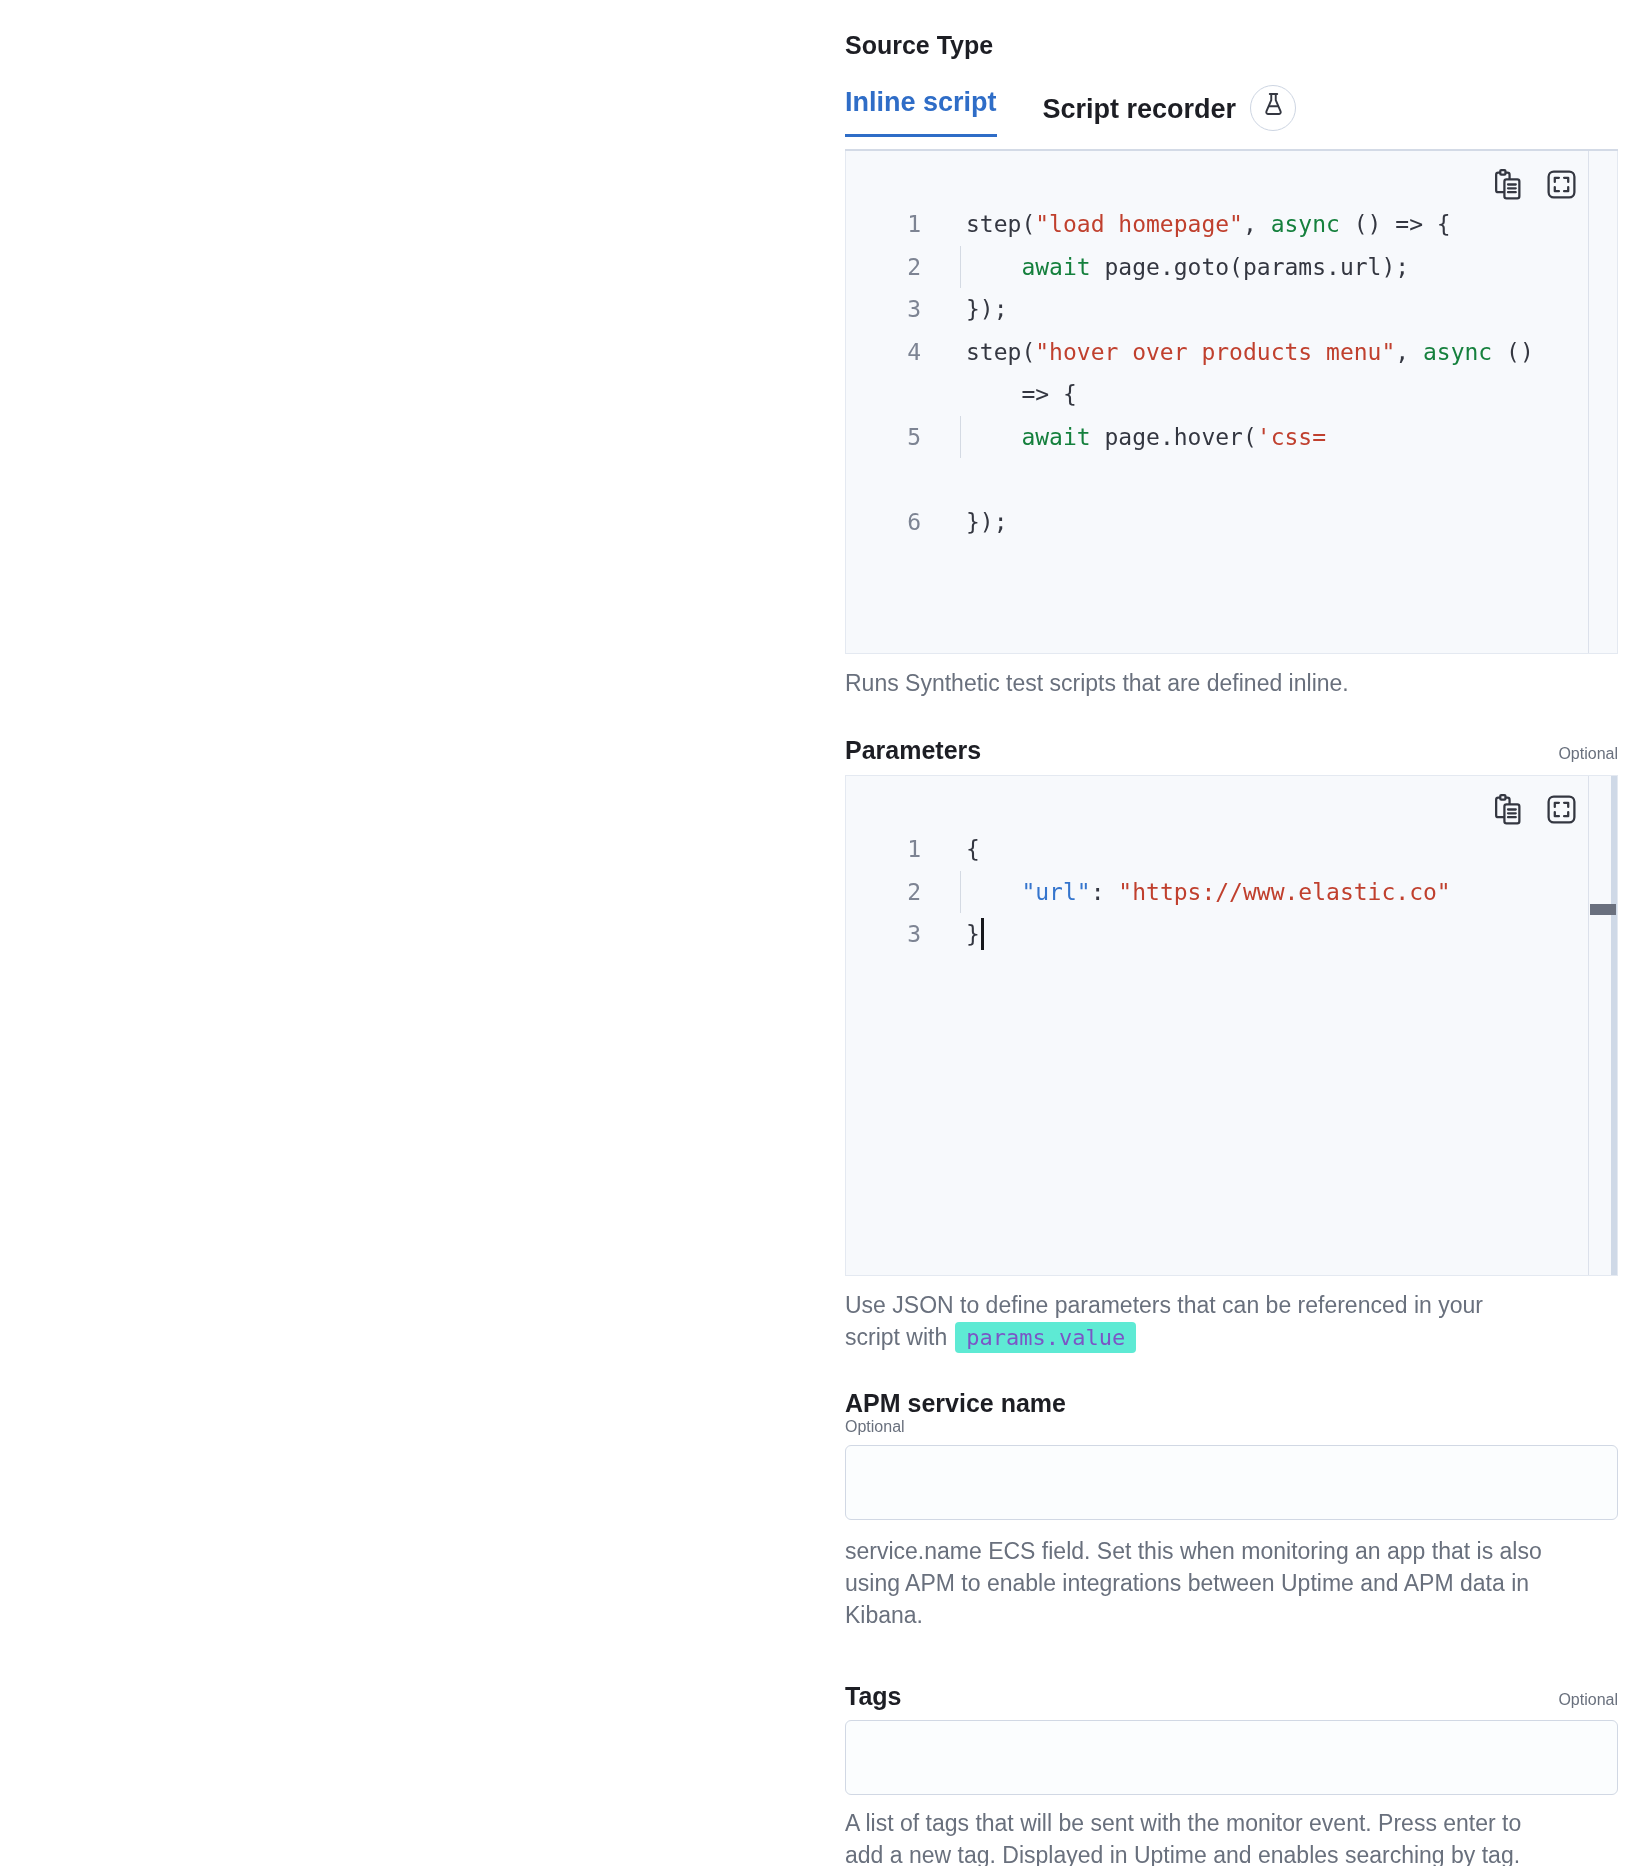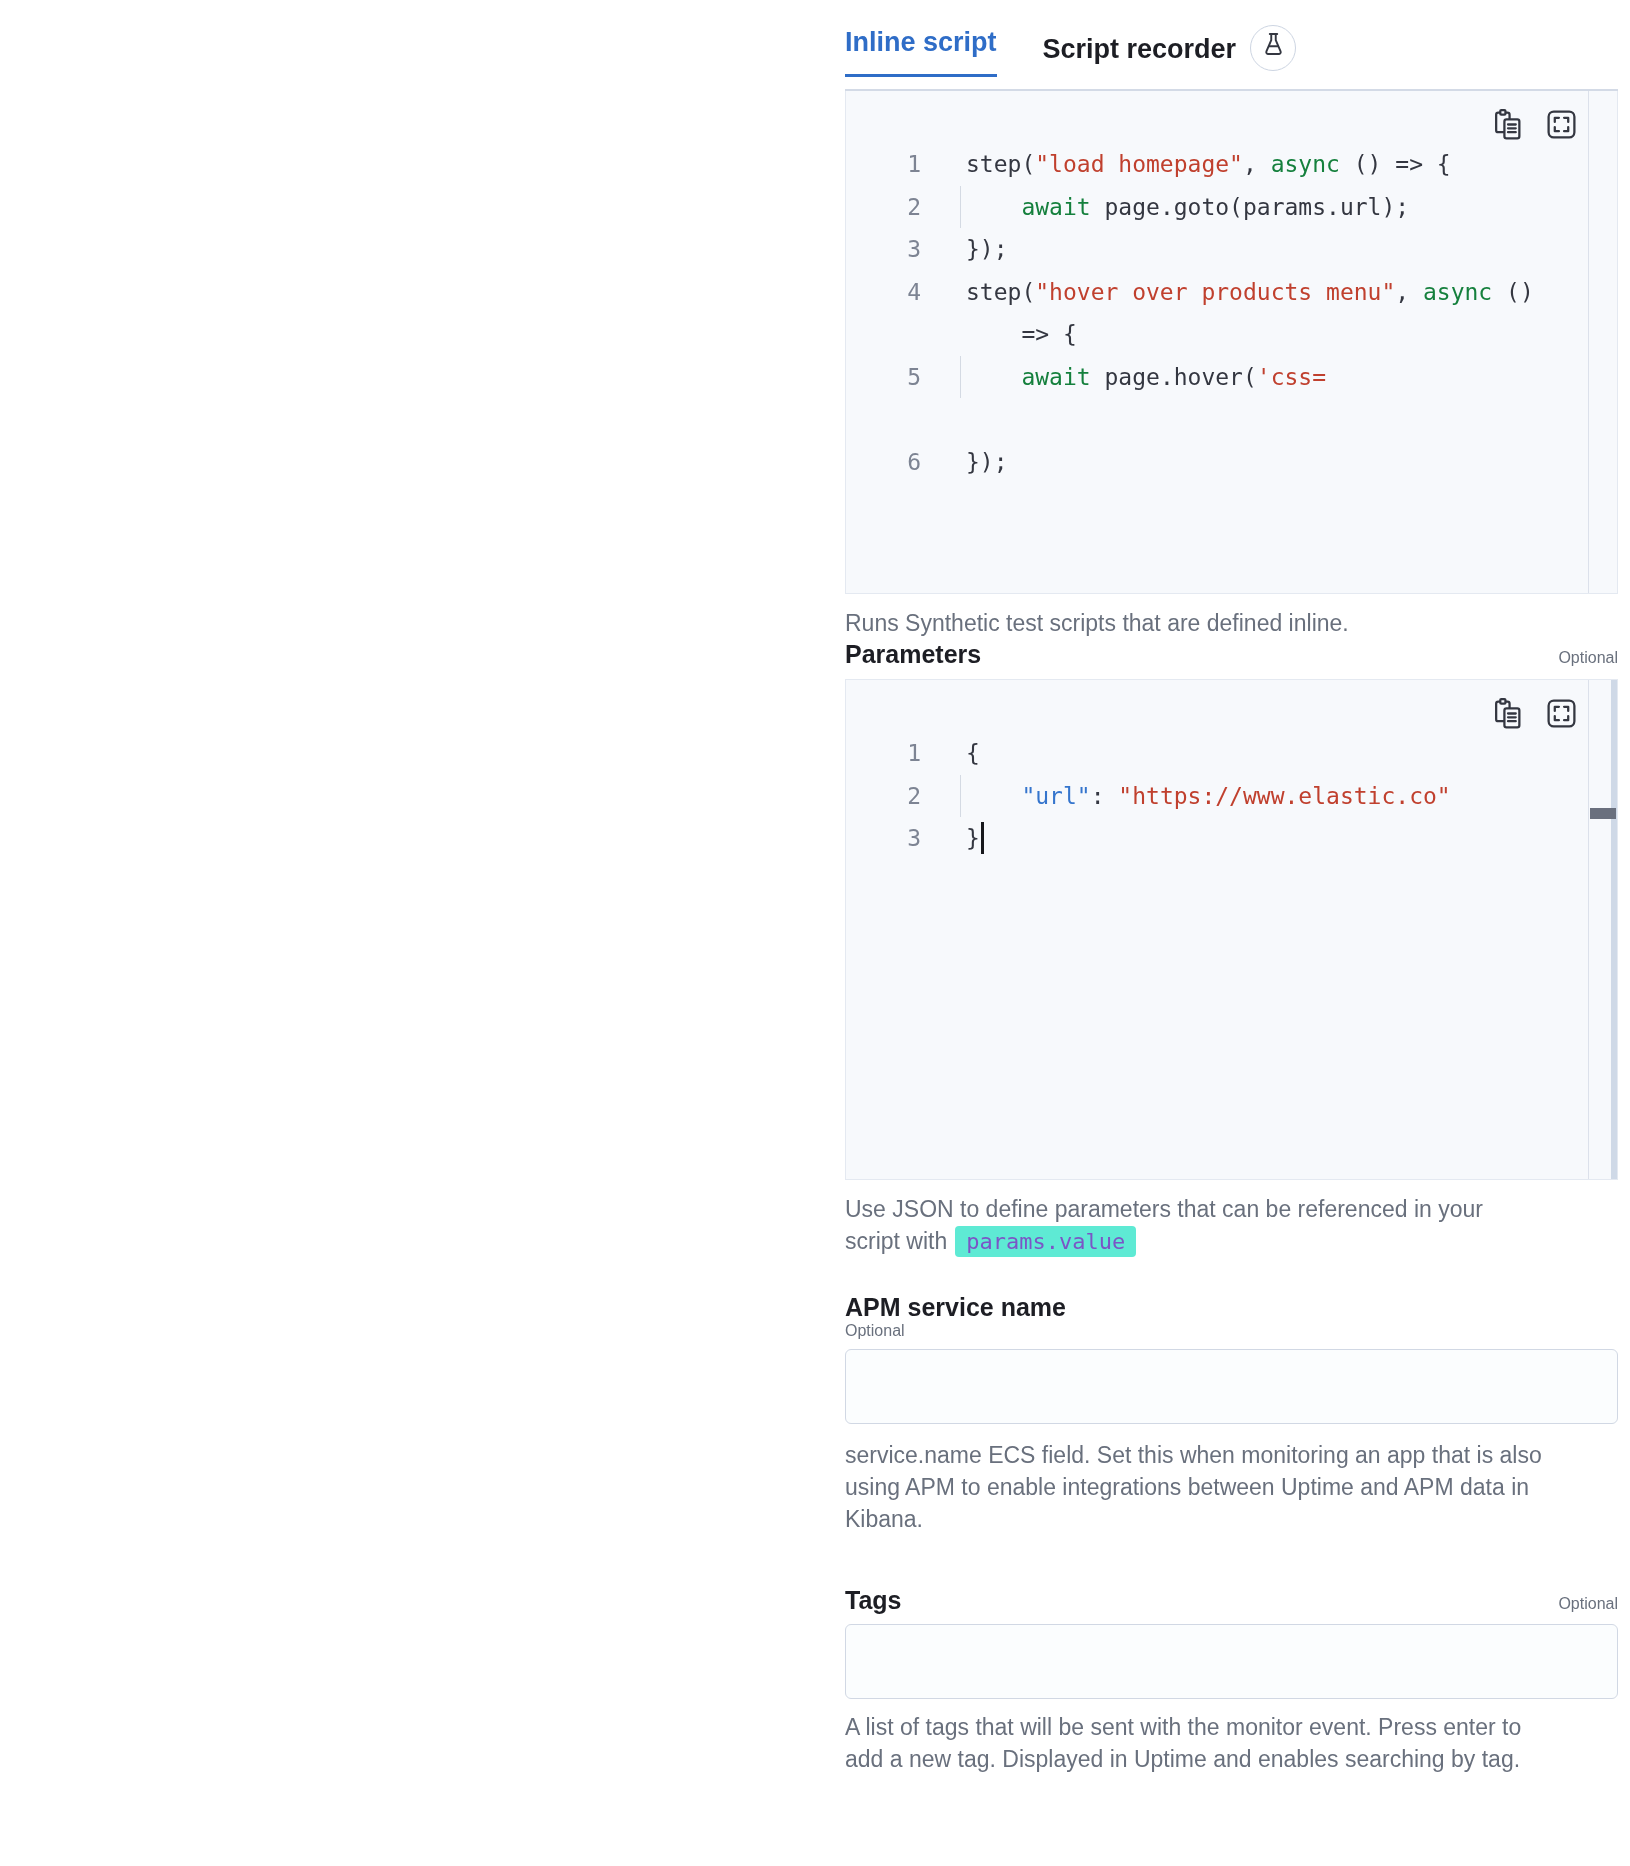--- a/index.html
+++ b/index.html
@@ -47,36 +47,37 @@
   .seg-keyword { color:#15803d; }
   .seg-key     { color:#3575cd; }
   .seg-cursor  { display:inline-block; width:3px; height:32px; background:#17181c;
                  vertical-align:middle; margin-left:1px; margin-top:-4px; }
 
   
   .help { font-size:23px; color:#69707d; line-height:32px; margin-top:13px; }
   .code-chip { font-family:"DejaVu Sans Mono", monospace; font-size:22px; color:#7b55c6;
                background:#5eead4; border-radius:4px; padding:3px 11px; margin-left:8px; }
 
-  .section-gap { }
+  .section-gap { margin-top:36px; }
   .tags-gap { margin-top:50px; }
 
   
   .text-input { display:block; width:100%; height:75px; margin-top:9px;
                 background:#fbfdfe; border:1px solid #d1d8e4; border-radius:6px;
                 font-size:24px; padding:0 18px; color:#343741; outline:none; }
 
   svg.stroke-icon { stroke:#343741; stroke-width:2.2; fill:none;
                     stroke-linecap:round; stroke-linejoin:round; }
 </style>
 </head>
 <body>
 
 <div class="content">
 
+  <div class="field-label top-label">Source Type</div>
 
   <div class="tabs">
     <div class="tab active">
       <span class="tab-label">Inline script</span>
     </div>
     <div class="tab">
       <span class="tab-label">Script recorder</span>
       <span class="badge">
         <span>
           <svg width="27" height="27" viewBox="0 0 24 24" class="stroke-icon" style="stroke-width:1.7;">

